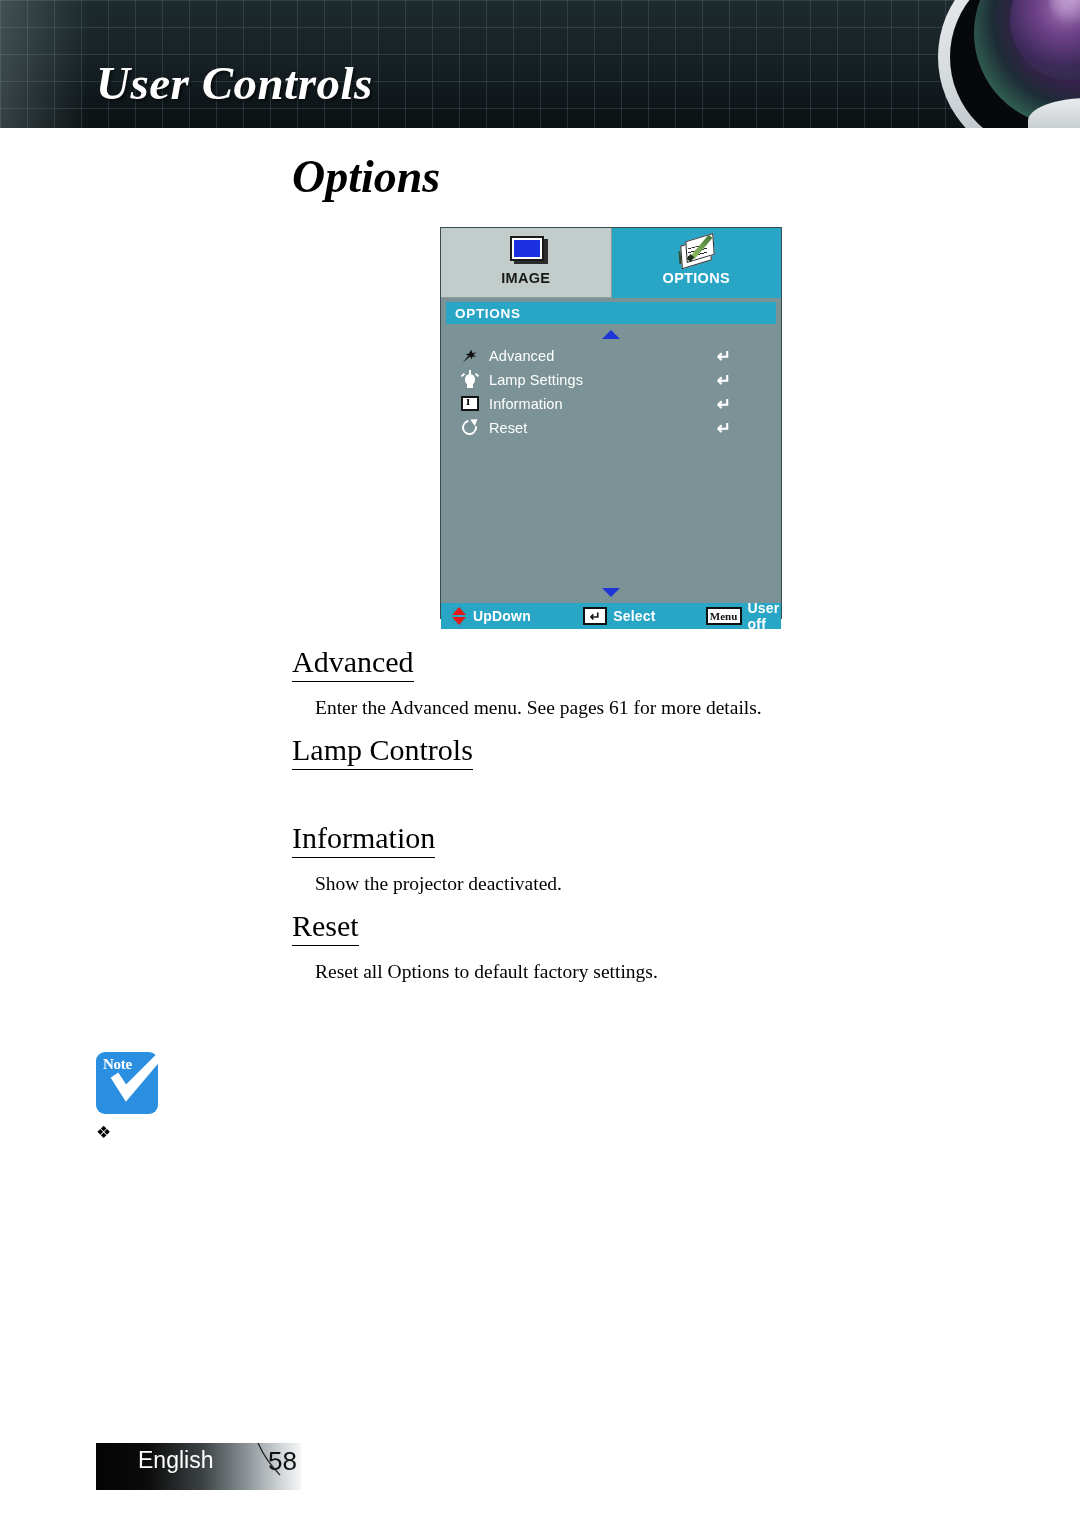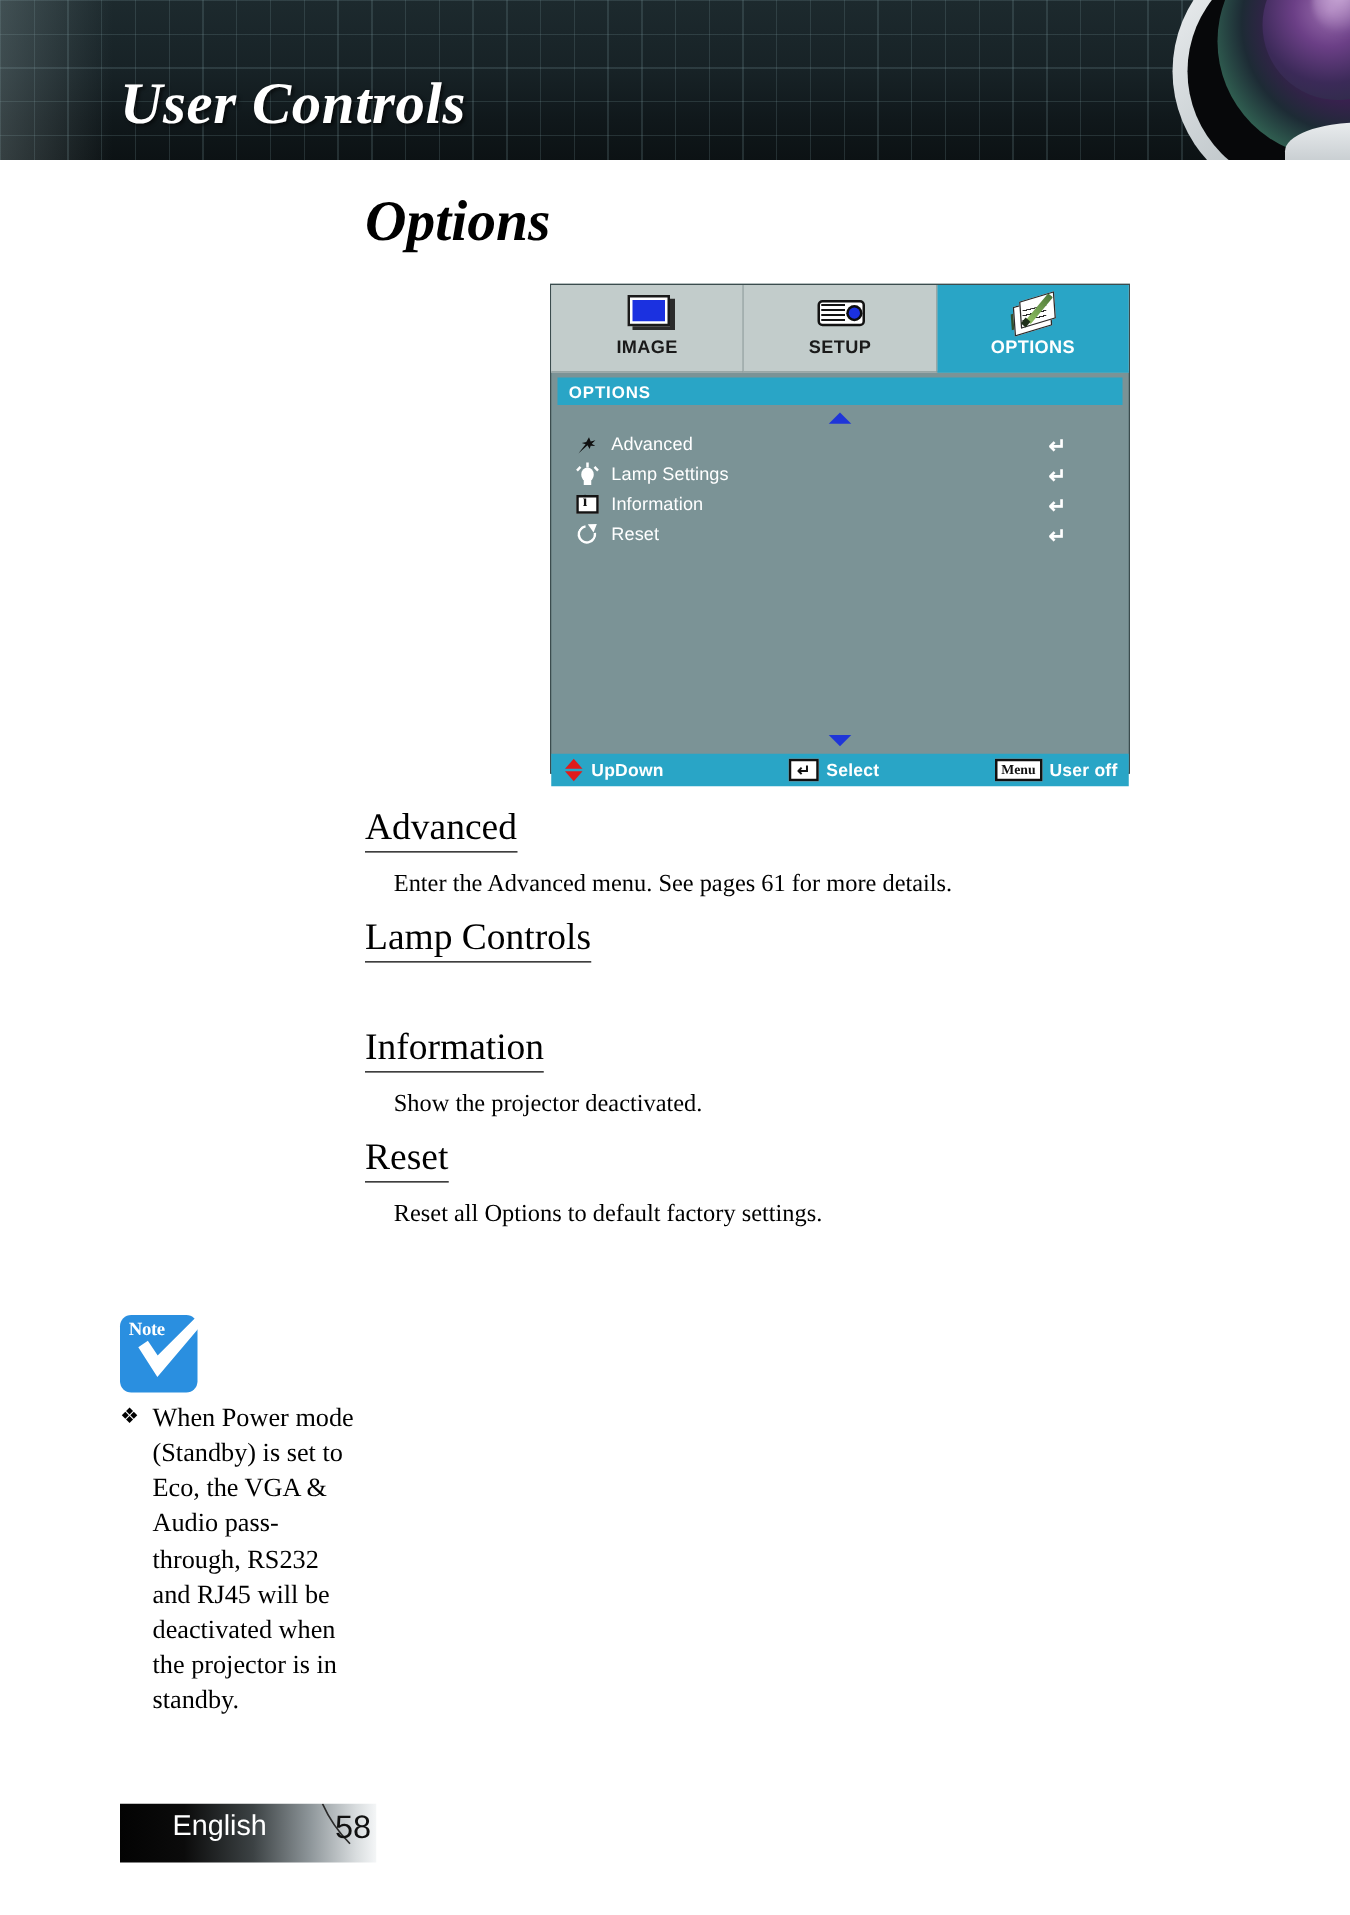--- a/index.html
+++ b/index.html
@@ -97,21 +97,21 @@
     font-weight: bold;
     font-size: 46px;
     color: #000000;
     line-height: 1;
   }
 
   
   .osd {
     position: absolute;
     left: 440px; top: 227px;
-    width: 464px; height: 392px;
+    width: 342px; height: 392px;
     border: 1px solid #3b4c4e;
     box-sizing: border-box;
     background: #7b9396;
   }
   .osd-tabs {
     display: flex;
     height: 70px;
     background: #b9c4c4;
   }
   .osd-tab {
@@ -494,29 +494,20 @@
     <div class="osd-tab">
       <div class="tab-icon">
         <div class="ic-monitor-shadow"></div>
         <div class="ic-monitor-body"></div>
         <div class="ic-monitor-screen"></div>
       </div>
       <div class="osd-tab-label">IMAGE</div>
     </div>
 
 
-    <div class="osd-tab">
-      <div class="tab-icon">
-        <div class="ic-proj-body"></div>
-        <div class="ic-proj-lines"></div>
-        <div class="ic-proj-lens-out"></div>
-        <div class="ic-proj-lens-in"></div>
-      </div>
-      <div class="osd-tab-label">SETUP</div>
-    </div>
 
     <div class="osd-tab active">
       <div class="tab-icon">
         <div class="ic-paper-dark"></div>
         <div class="ic-paper"></div>
         <div class="ic-paper2"></div>
         <div class="ic-paper-lines"></div>
         <div class="ic-pen"></div>
         <div class="ic-pen-tip"></div>
       </div>
@@ -617,21 +608,20 @@
 
 <div class="note-icon">
   <span class="note-word">Note</span>
 </div>
 <svg class="note-check" style="position:absolute;left:102px;top:1048px;" viewBox="0 0 74 62">
   <path d="M10 30 L24 52 L68 0 L62 0 L24 38 L16 26 Z" fill="#ffffff" stroke="#ffffff" stroke-width="2"></path>
 </svg>
 
 <div class="note-text">
   <span class="note-bullet">❖</span>
-  <span class="note-body">When Power mode (Standby) is set to Eco, the VGA &amp; Audio pass-through, RS232 and RJ45 will be deactivated when the projector is in standby.</span>
 </div>
 
 <div class="footer-bar">
   <span class="footer-lang">English</span>
 </div>
 <svg class="footer-curve" viewBox="0 0 26 33">
   <path d="M2 0 Q10 18 24 32" fill="none" stroke="#2a2a2a" stroke-width="1.4"></path>
 </svg>
 <span class="footer-page">58</span>
 

